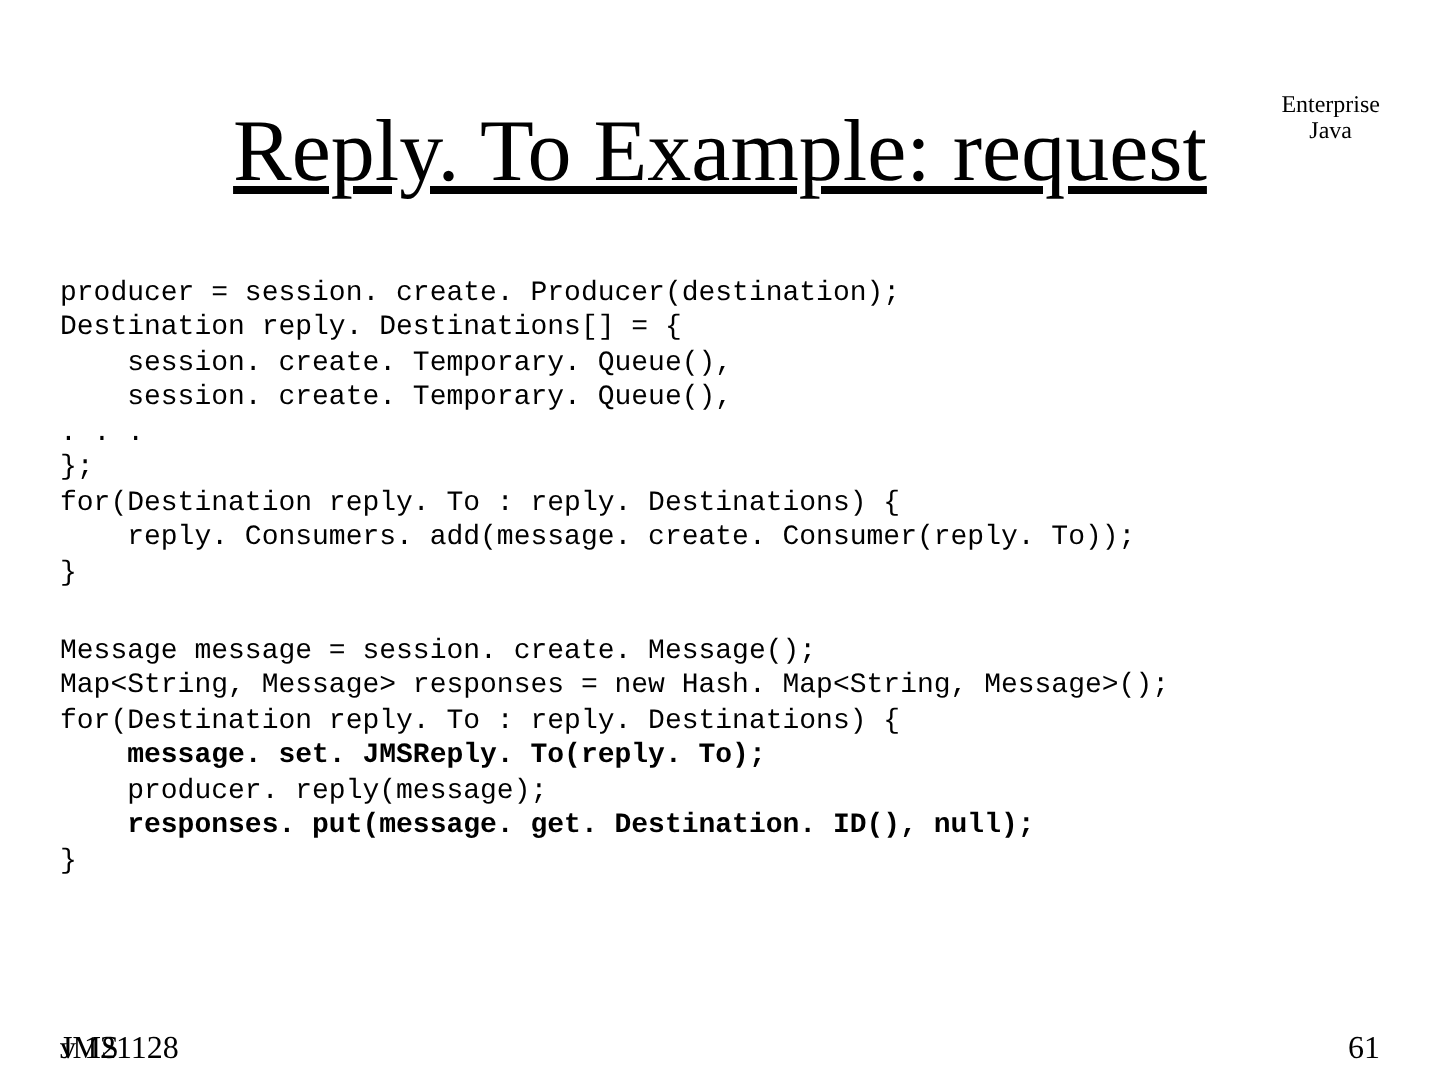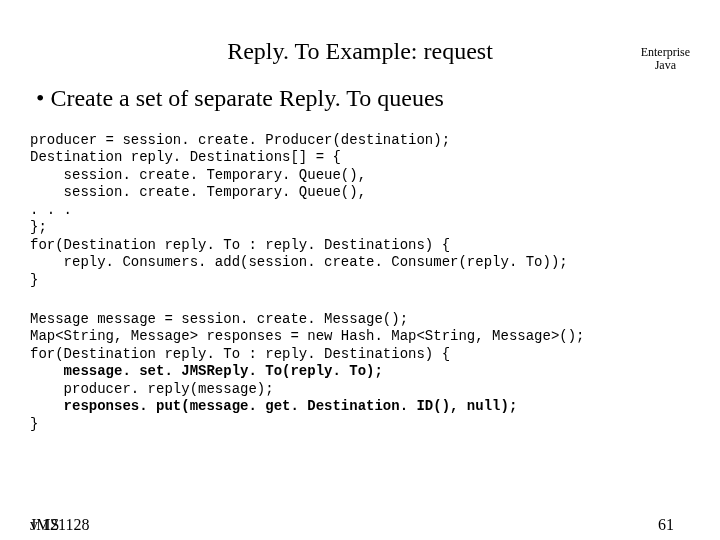--- a/index.html
+++ b/index.html
@@ -13,24 +13,25 @@
     overflow: hidden;
   }
   .slide {
     position: relative;
     width: 720px;
     height: 540px;
     box-sizing: border-box;
     padding: 34px 30px 20px 30px;
   }
   .title {
-    font-size: 24px;
+    font-size: 44px;
     text-align: center;
-    margin: 4px 0 20px 0;
+    margin: 16px 0 20px 0;
     font-weight: normal;
+    text-decoration: underline;
   }
   .corner-label {
     position: absolute;
     top: 46px;
     right: 30px;
     font-size: 12px;
     line-height: 1.1;
     text-align: center;
   }
   .bullet {
@@ -55,43 +56,42 @@
   }
   .footer {
     position: absolute;
     bottom: 24px;
     left: 30px;
     right: 30px;
     font-size: 16px;
   }
   .footer-left { position: absolute; left: 0; }
   .footer-center { position: absolute; left: 0; right: 0; text-align: left; }
-  .footer-right { position: absolute; right: 16px; }
+  .footer-right { position: absolute; right: 0; }
 </style>
 </head>
 <body>
 
 <div class="slide">
 
   <div class="corner-label" style="white-space:pre;">Enterprise
 Java</div>
 
   <h1 class="title">Reply. To Example: request</h1>
 
-  <div class="bullet">Create a set of separate Reply. To queues</div>
 
   <div class="code">
 <span>producer = session. create. Producer(destination);</span>
 <span>Destination reply. Destinations[] = {</span>
 <span>    session. create. Temporary. Queue(),</span>
 <span>    session. create. Temporary. Queue(),</span>
 <span>. . .</span>
 <span>};</span>
 <span>for(Destination reply. To : reply. Destinations) {</span>
-<span>    reply. Consumers. add(session. create. Consumer(reply. To));</span>
+<span>    reply. Consumers. add(message. create. Consumer(reply. To));</span>
 <span>}</span></div>
 
 
   <div class="code">
 <span>Message message = session. create. Message();</span>
 <span>Map&lt;String, Message&gt; responses = new Hash. Map&lt;String, Message&gt;();</span>
 <span>for(Destination reply. To : reply. Destinations) {</span>
 <span class="bold">    message. set. JMSReply. To(reply. To);</span>
 <span>    producer. reply(message);</span>
 <span class="bold">    responses. put(message. get. Destination. ID(), null);</span>

